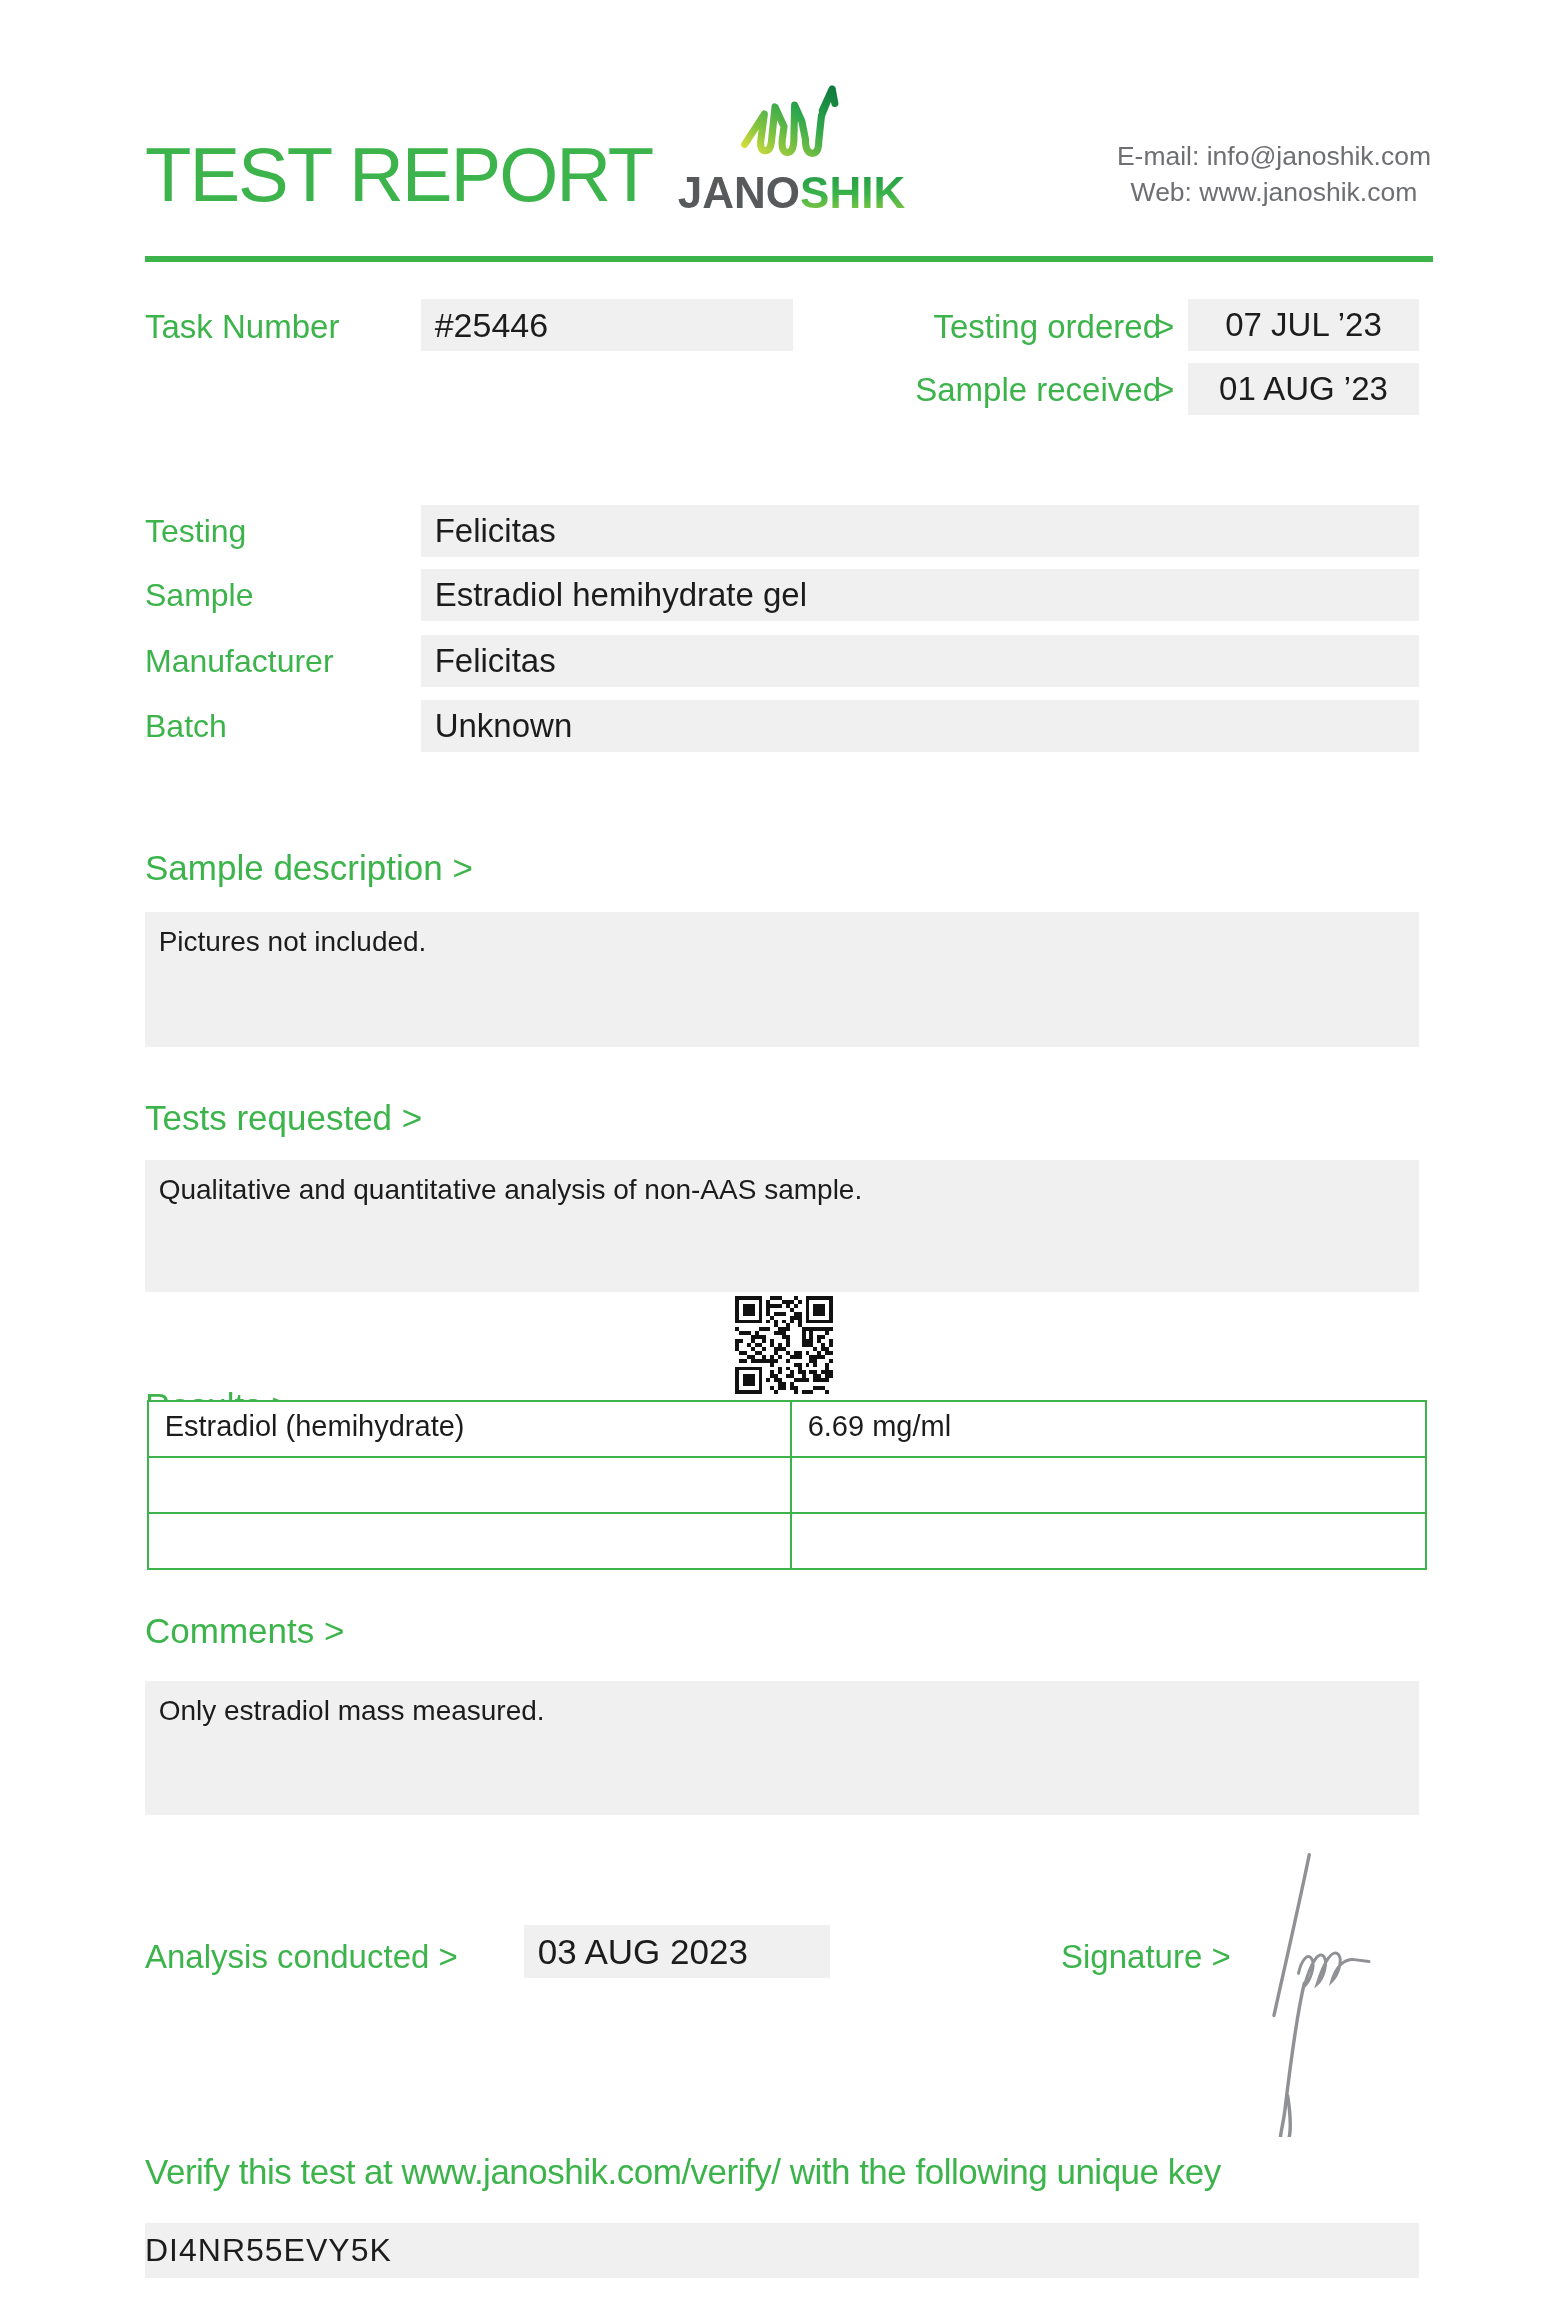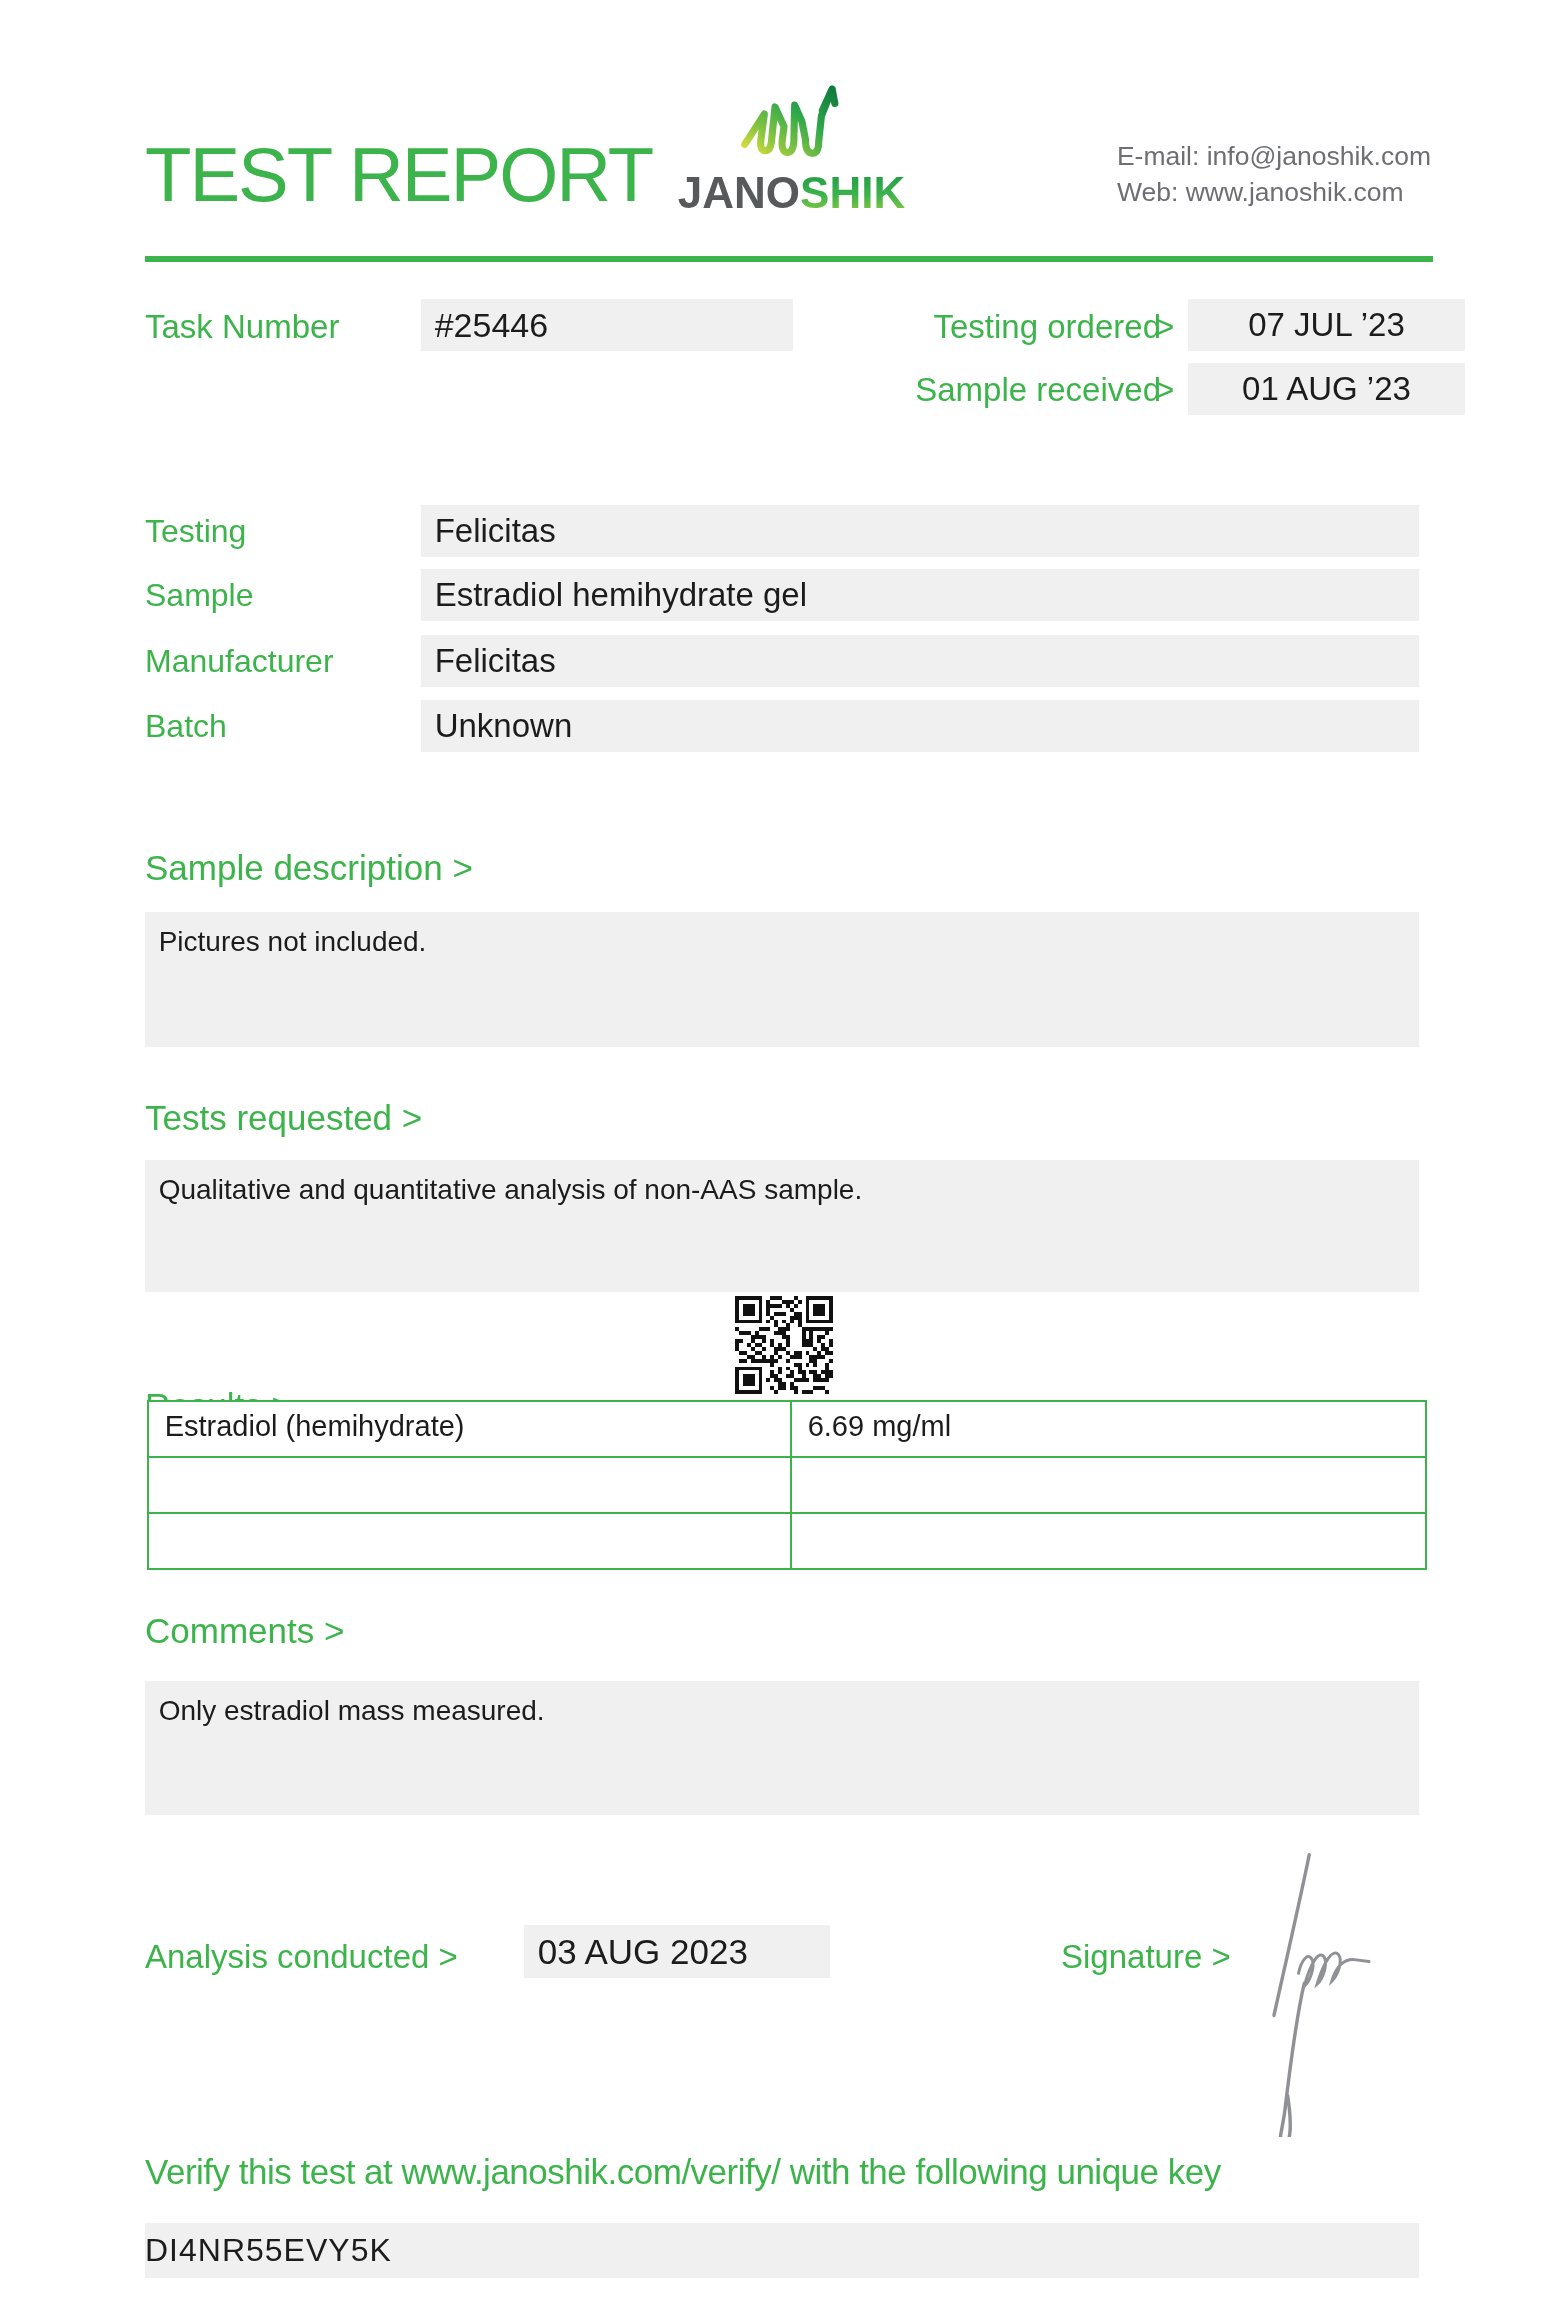--- a/index.html
+++ b/index.html
@@ -23,33 +23,33 @@
   .abs{position:absolute;}
   .graybox{background:var(--box-gray);}
 
   
   .title{left:145px;top:137px;font-size:76px;letter-spacing:-2px;color:var(--green);line-height:1;}
   .logo{left:674px;top:78px;width:235px;text-align:center;}
   .logo-icon{display:block;margin:0 auto;width:116px;height:90px;}
   .logo-text{font-size:44px;font-weight:bold;letter-spacing:0px;line-height:1;margin-top:2.9px;}
   .logo-text .jano{color:var(--logo-gray);}
   .logo-text .shik{background:linear-gradient(180deg,#239b47 10%,#3cb44b 55%,#9acb3c 100%);-webkit-background-clip:text;background-clip:text;color:transparent;}
-  .contact{right:137px;top:138px;text-align:left;font-size:26.5px;line-height:36px;color:var(--contact-gray);}
+  .contact{right:137px;top:138px;text-align:center;font-size:26.5px;line-height:36px;color:var(--contact-gray);}
   .rule{left:145px;top:256px;width:1288px;height:5.9px;background:var(--green);}
 
   
   .lbl{font-size:33px;color:var(--green);line-height:1.1;white-space:nowrap;}
   .task-label{left:145px;top:309px;}
   .task-box{left:421px;top:299px;width:372px;height:52px;}
   .task-box span{display:block;font-size:34px;line-height:52px;padding-left:13.7px;color:var(--ink);}
   .ord-label{right:407px;top:309px;text-align:right;}
   .rec-label{right:407px;top:372px;text-align:right;}
   .chev1{left:1155px;top:309px;}
   .chev2{left:1155px;top:372px;}
-  .date-box{width:277px;height:52px;text-align:center;}
+  .date-box{width:231px;height:52px;text-align:center;}
   .date-box span{font-size:33px;line-height:52px;color:var(--ink);}
   .date1{left:1188px;top:299px;}
   .date2{left:1188px;top:363px;}
 
   
   .detail-label{left:145px;font-size:32px;color:var(--green);line-height:52px;white-space:nowrap;}
   .detail-box{left:421px;width:998px;height:52px;}
   .detail-box span{display:block;font-size:33px;line-height:52px;padding-left:13.7px;color:var(--ink);white-space:nowrap;}
 
   

